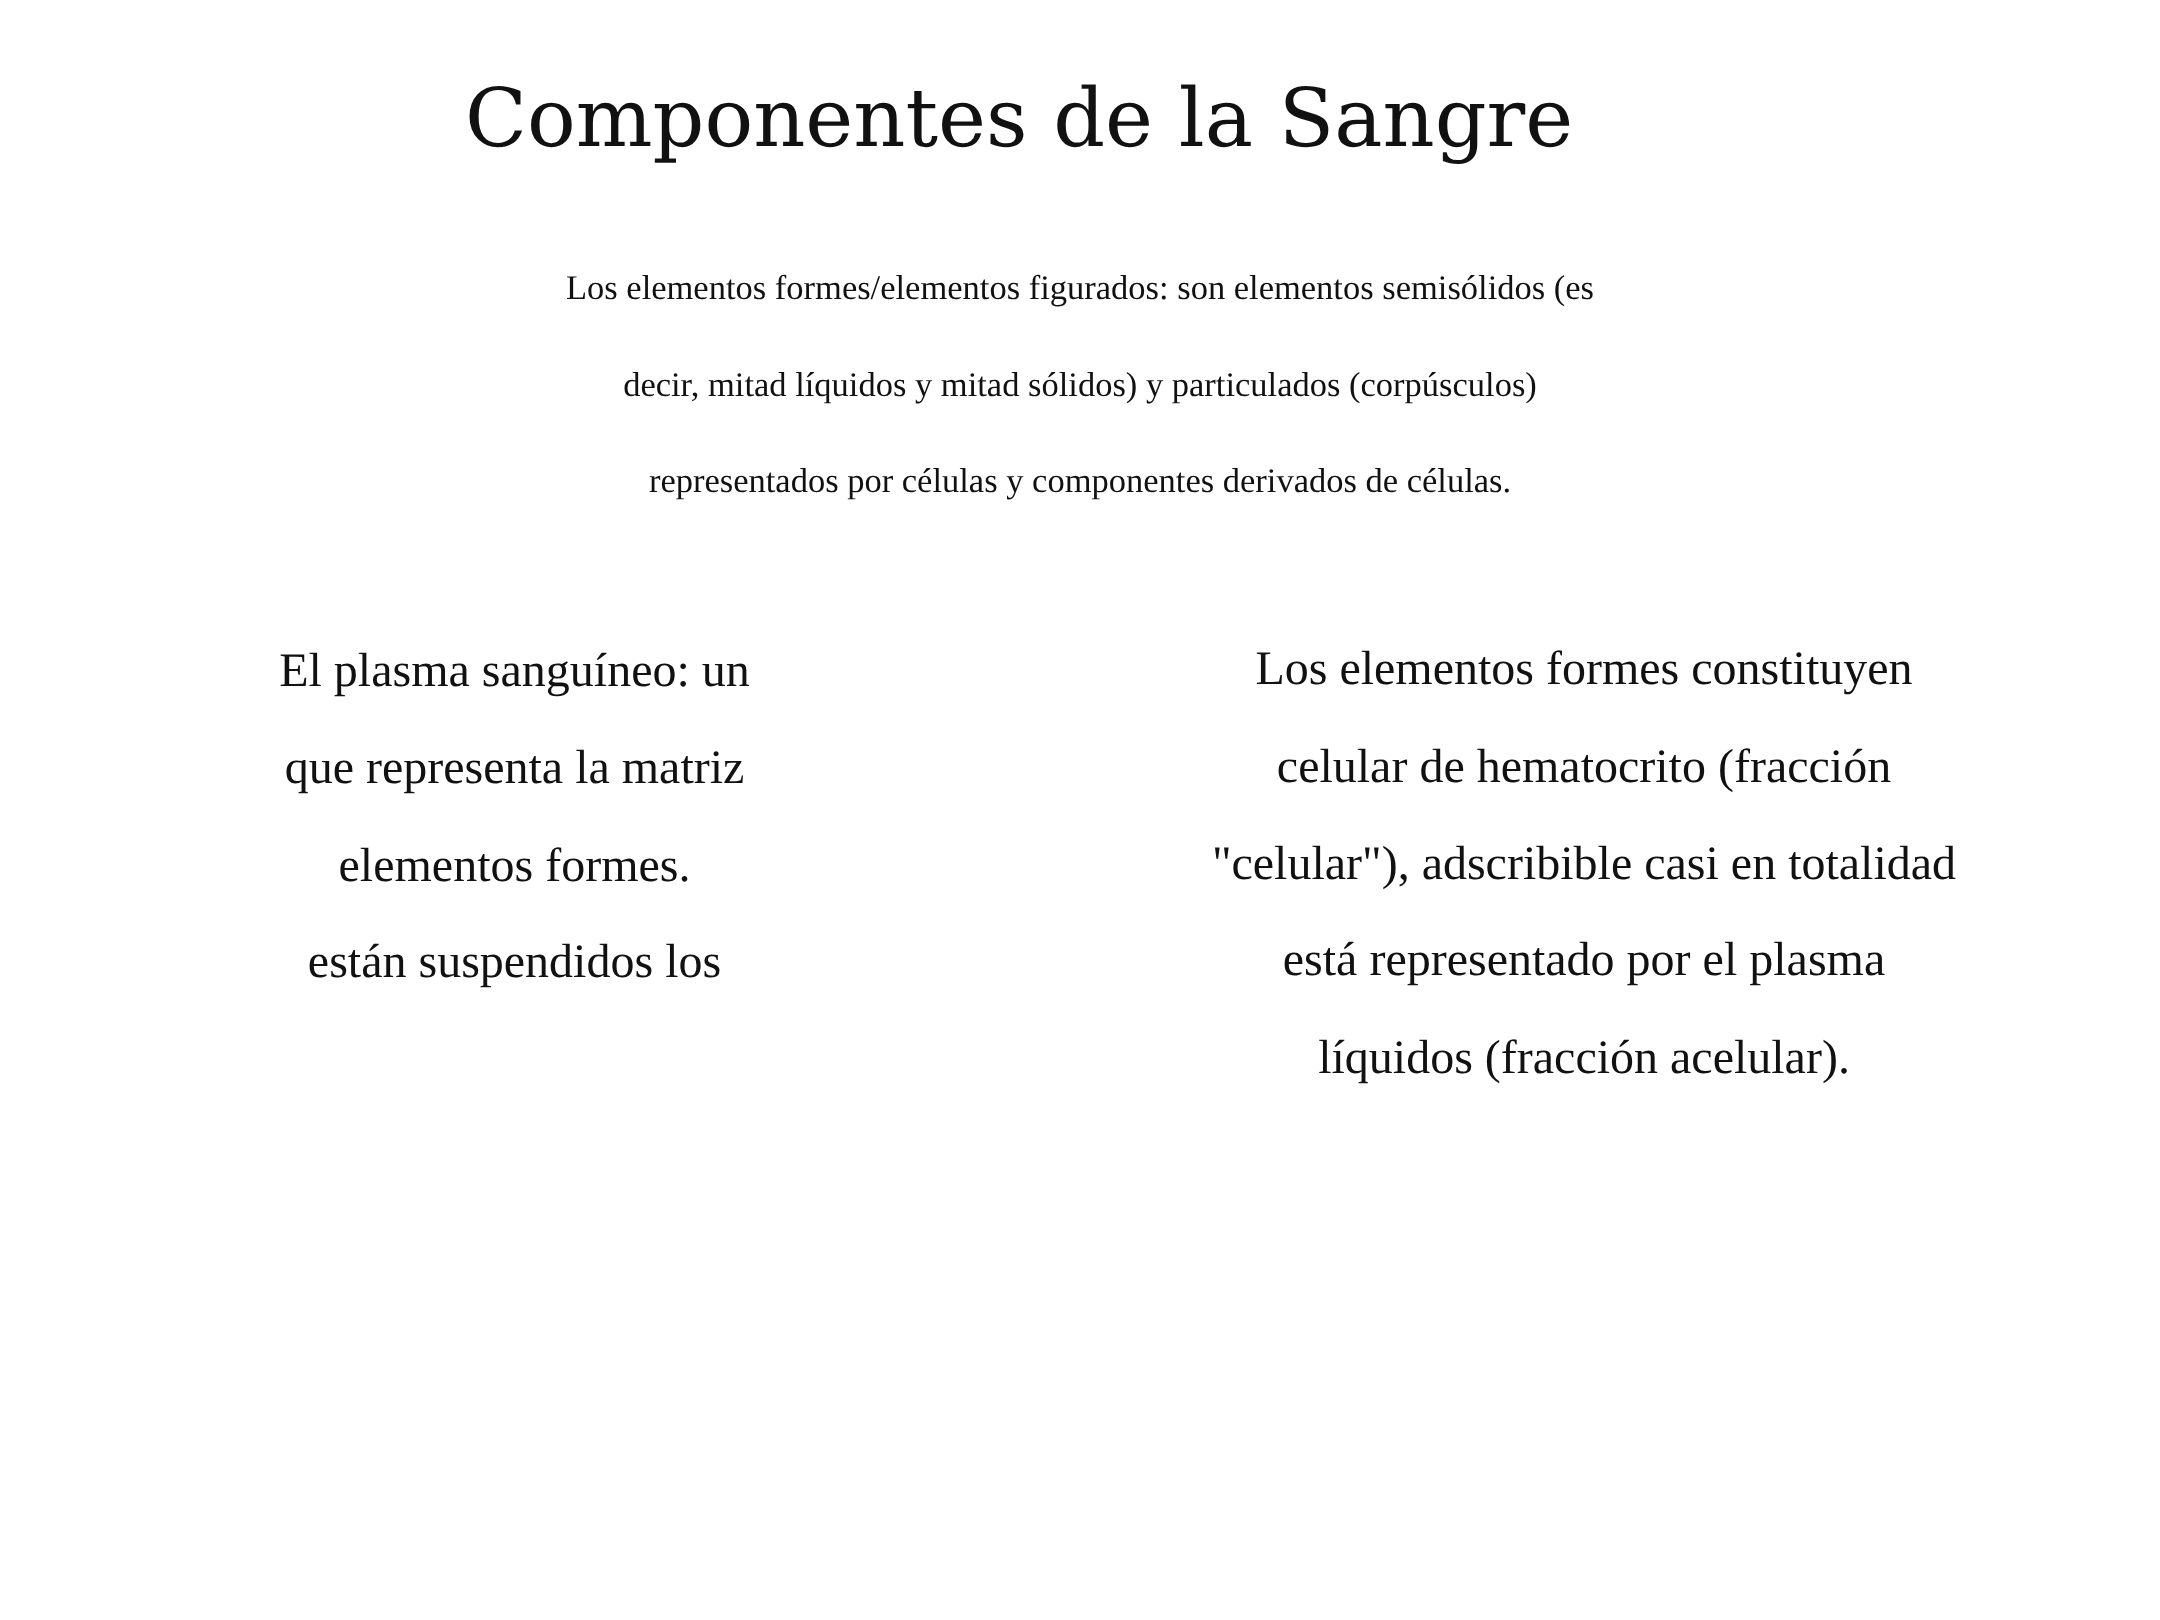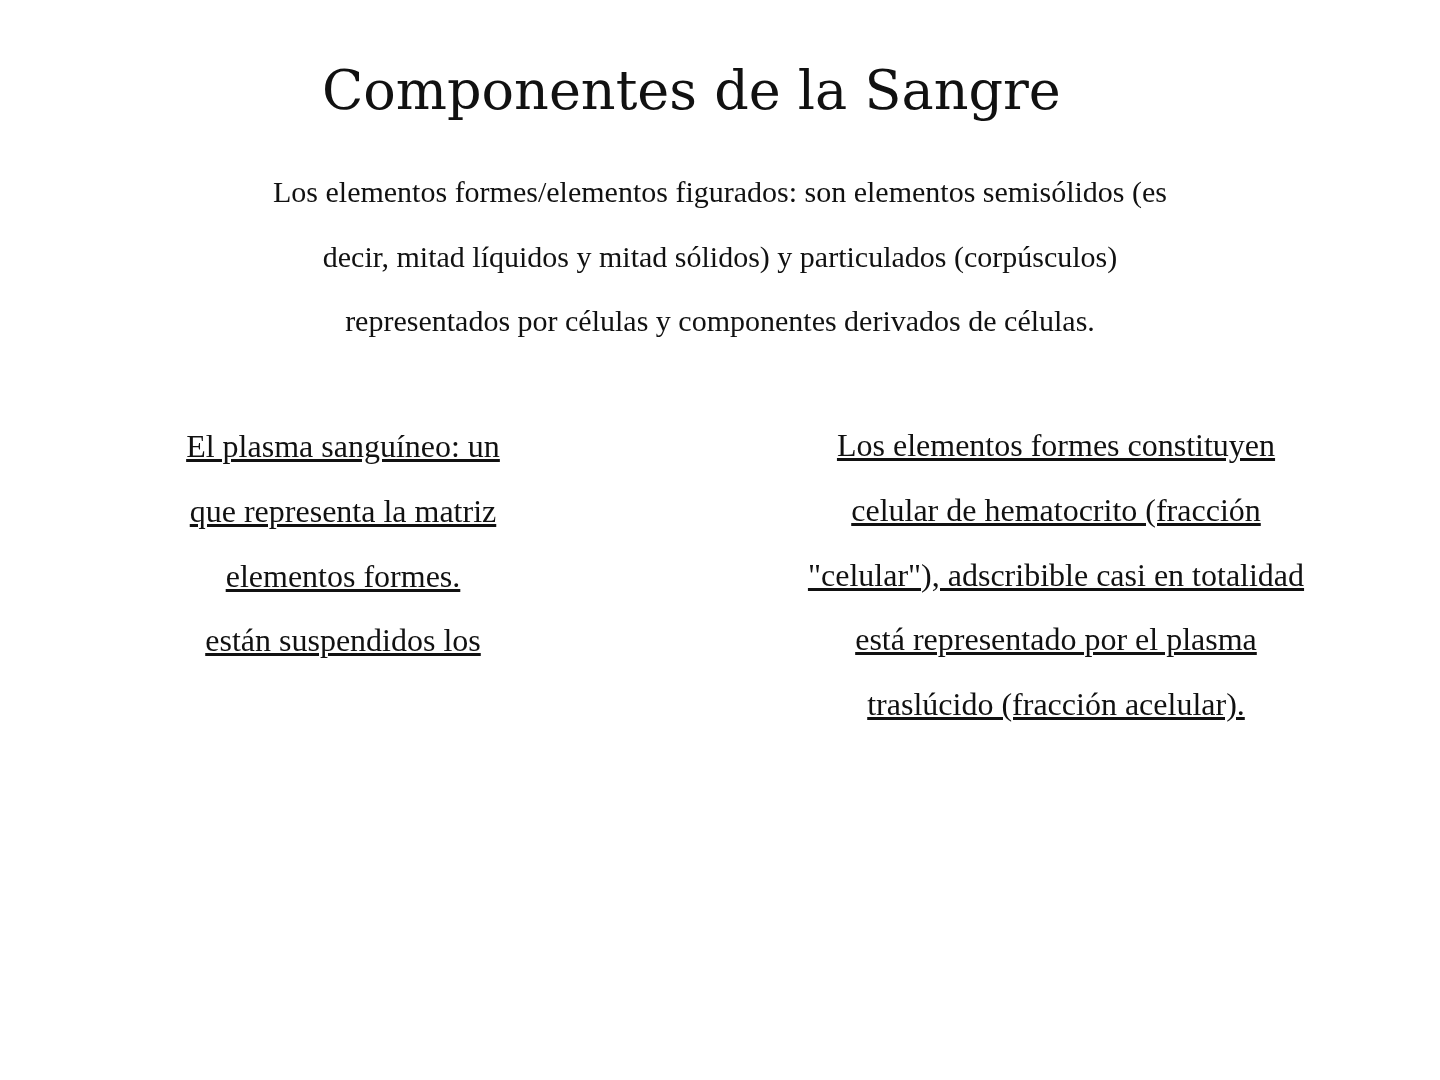--- a/index.html
+++ b/index.html
@@ -25,68 +25,67 @@
       white-space: nowrap;
       font-family: "DejaVu Serif", serif;
       letter-spacing: 0px;
     }
     .intro {
       position: absolute;
       left: 70px;
       top: 160px;
       width: 1300px;
       text-align: center;
-      font-size: 30px;
+      font-size: 23px;
       line-height: 64.5px;
       font-family: "Liberation Serif", serif;
     }
     .intro .line {
       display: block;
       white-space: nowrap;
     }
     .col {
       position: absolute;
       text-align: center;
       font-size: 32px;
       line-height: 64.8px;
       font-family: "Liberation Serif", serif;
-      text-decoration: underline;
     }
     .col .line {
       display: block;
       white-space: nowrap;
     }
     .col-left {
       left: 60px;
       top: 414px;
       width: 566px;
     }
     .col-right {
       left: 716px;
       top: 413px;
       width: 680px;
     }
   </style>
 </head>
 <body>
 
-<h1 class="title" style="margin:12px;font-weight:normal;">Componentes de la Sangre</h1>
+<h1 class="title" style="margin:0;font-weight:normal;">Componentes de la Sangre</h1>
 
 <div class="intro">
   <span class="line">Los elementos formes/elementos figurados: son elementos semisólidos (es</span>
   <span class="line">decir, mitad líquidos y mitad sólidos) y particulados (corpúsculos)</span>
   <span class="line">representados por células y componentes derivados de células.</span>
 </div>
 
 <div class="col col-left">
   <span class="line">El plasma sanguíneo: un</span>
   <span class="line">que representa la matriz</span>
   <span class="line">elementos formes.</span>
   <span class="line">están suspendidos los</span>
 </div>
 
 <div class="col col-right">
   <span class="line">Los elementos formes constituyen</span>
   <span class="line">celular de hematocrito (fracción</span>
   <span class="line">"celular"), adscribible casi en totalidad</span>
   <span class="line">está representado por el plasma</span>
-  <span class="line">traslúcido (fracción acelular).</span>
+  <span class="line">líquidos (fracción acelular).</span>
 </div>
 
 </body></html>

